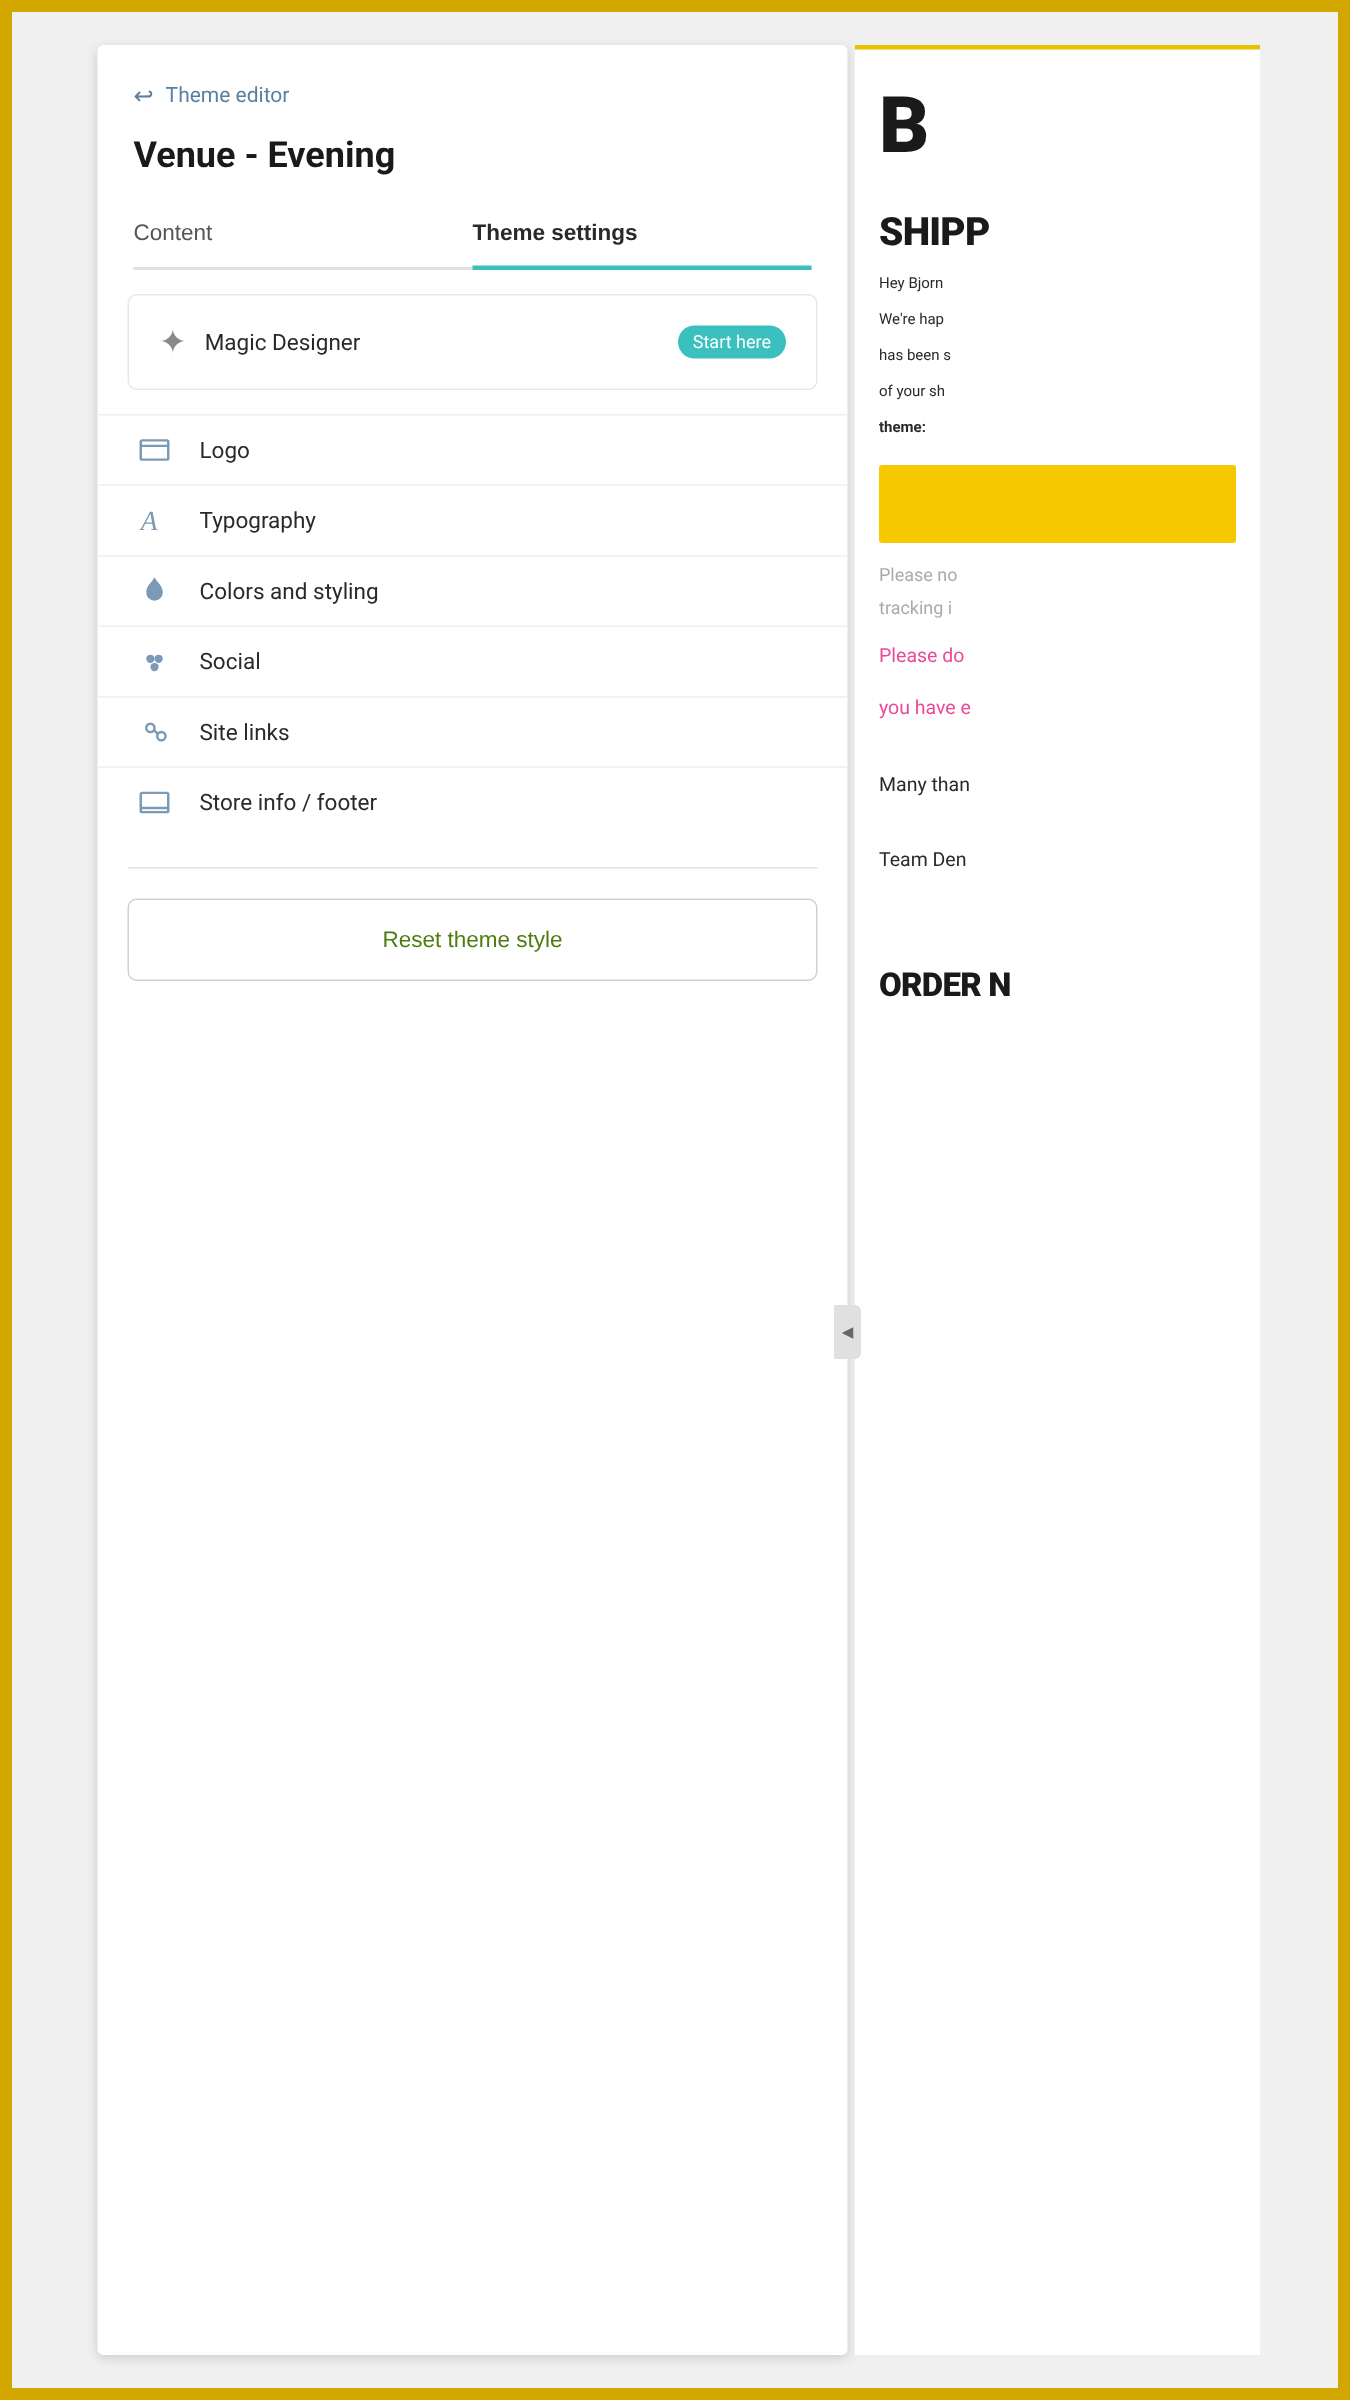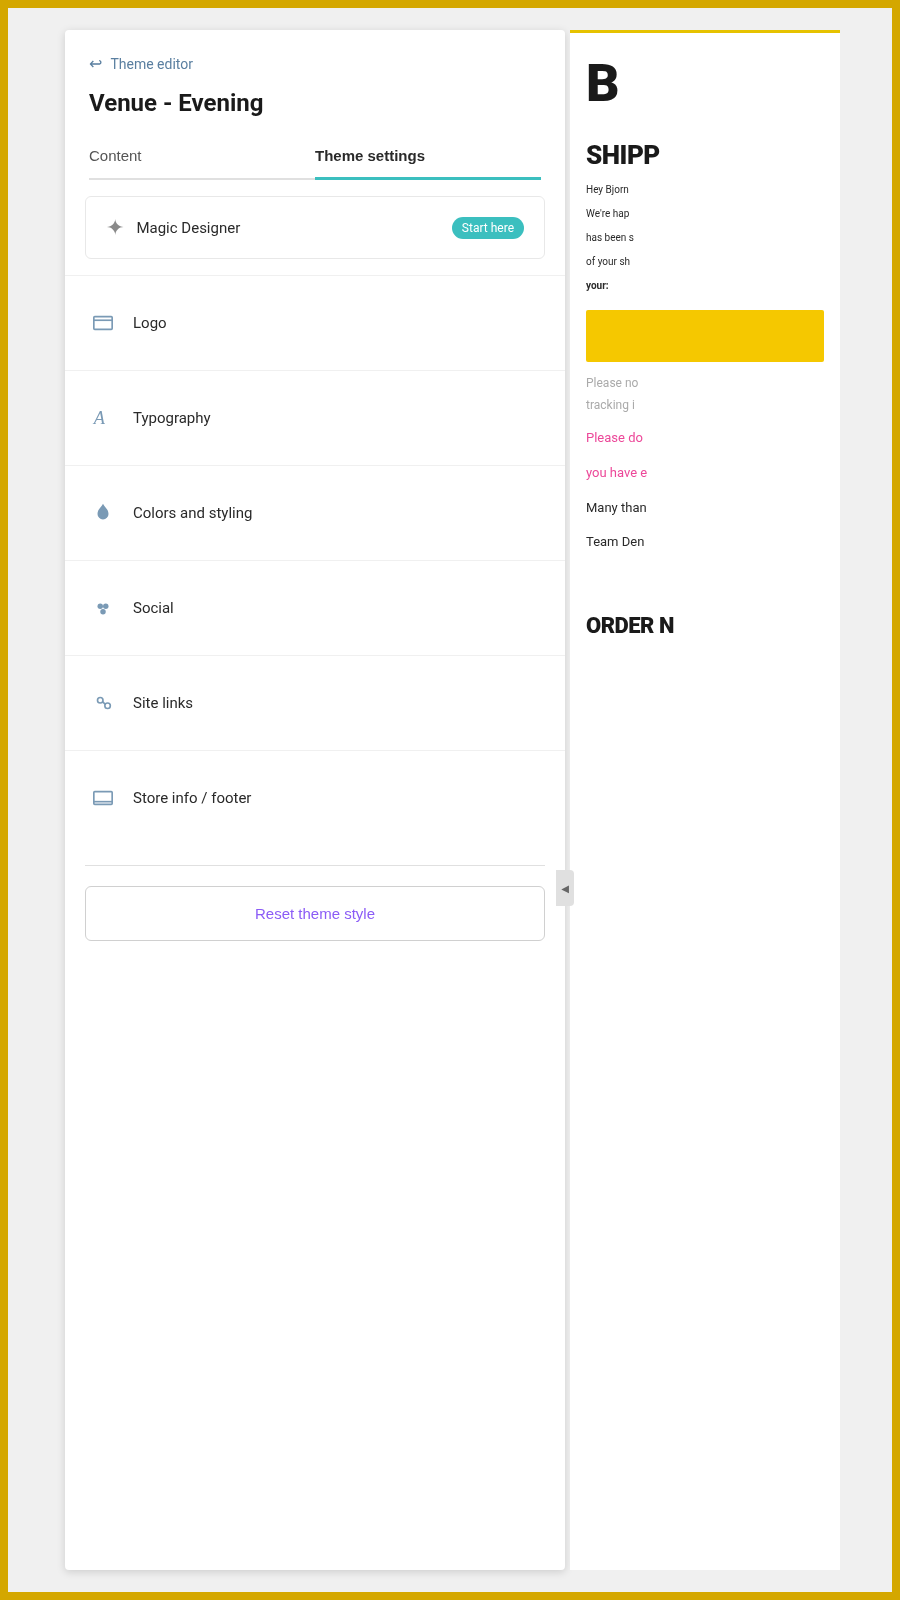--- a/index.html
+++ b/index.html
@@ -170,21 +170,21 @@
       padding: 4px 10px;
       border-radius: 20px;
       white-space: nowrap;
     }
 
     
     .menu-item {
       display: flex;
       align-items: center;
       gap: 16px;
-      padding: 36px 24px;
+      padding: 12px 24px;
       border-top: 1px solid #f0f0f0;
       cursor: pointer;
     }
 
     .menu-item:last-child {
       border-bottom: 1px solid #f0f0f0;
     }
 
     .menu-icon {
       width: 28px;
@@ -210,21 +210,21 @@
 
     
     .reset-button {
       display: block;
       margin: 0 20px;
       padding: 18px;
       text-align: center;
       border: 1px solid #d0d0d0;
       border-radius: 6px;
       background: #fff;
-      color: #8b5cf6;
+      color: #4d7c0f;
       font-size: 15px;
       cursor: pointer;
       width: calc(100% - 40px);
     }
 
     
     .right-content {
       padding: 0 16px;
       overflow: hidden;
     }
@@ -279,21 +279,21 @@
     .email-body-text {
       font-size: 13px;
       color: #ec4899;
       line-height: 1.6;
       margin: 14px 0 6px 0;
     }
 
     .email-thanks {
       font-size: 13px;
       color: #2a2a2a;
-      margin-top: 14px;
+      margin-top: 30px;
       line-height: 1.6;
     }
 
     .order-now-heading {
       font-size: 22px;
       font-weight: 900;
       color: #1a1a1a;
       margin-top: 60px;
       letter-spacing: -0.5px;
     }
@@ -414,21 +414,21 @@
     <div class="email-heading">SHIPP</div>
 
     <div class="email-text">Hey Bjorn</div>
 
     <div class="email-text">
       <span>We're hap</span>
     </div>
     <div class="email-text">has been s</div>
     <div class="email-text">of your sh</div>
     <div class="email-text">
-      <strong>your:</strong>
+      <strong>theme:</strong>
     </div>
 
     <div class="yellow-button"></div>
 
     <div class="email-note">Please no</div>
     <div class="email-note">tracking i</div>
 
     <div class="email-body-text">Please do</div>
     <div class="email-body-text">you have e</div>
 

